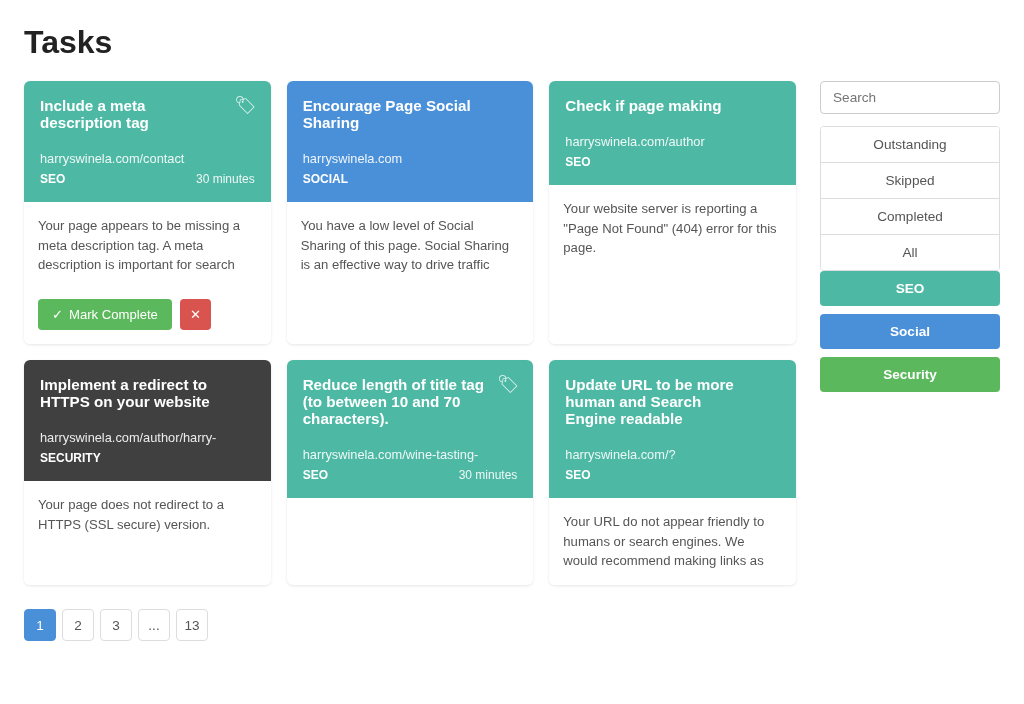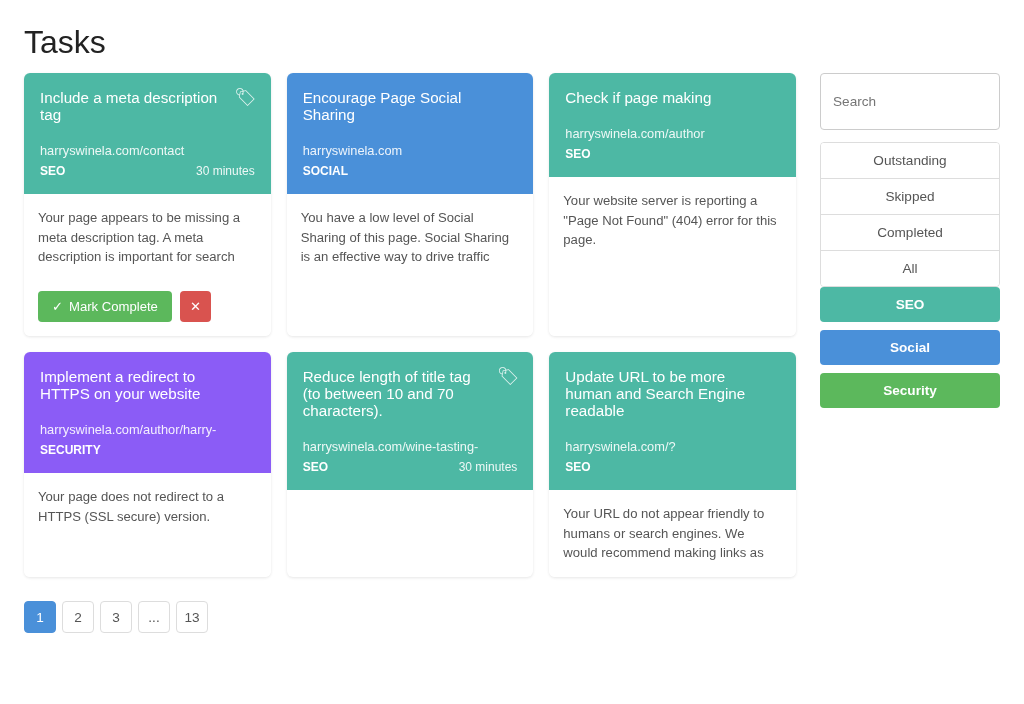--- a/index.html
+++ b/index.html
@@ -1,51 +1,51 @@
 <!DOCTYPE html>
 <html><head>
   <meta charset="utf-8">
   <style>
     * { box-sizing: border-box; margin: 0; padding: 0; }
     body { font-family: -apple-system, BlinkMacSystemFont, 'Segoe UI', Arial, sans-serif; background: #fff; color: #333; padding: 24px; }
 
-    h1 { font-size: 2rem; font-weight: 400; margin-bottom: 12px; color: #222; }
+    h1 { font-size: 2rem; font-weight: 700; margin-bottom: 20px; color: #222; }
 
     .layout { display: flex; gap: 24px; }
 
     .main { flex: 1; }
 
     .cards-grid { display: grid; grid-template-columns: repeat(3, 1fr); gap: 16px; margin-bottom: 24px; }
 
     .card { border-radius: 6px; overflow: hidden; box-shadow: 0 1px 3px rgba(0,0,0,0.1); display: flex; flex-direction: column; }
 
     .card-header { padding: 16px; position: relative; }
     .card-header.teal { background: #4db8a4; }
     .card-header.blue { background: #4a90d9; }
-    .card-header.green { background: #8b5cf6; }
+    .card-header.green { background: #404040; }
 
-    .card-header .title { color: #fff; font-size: 0.95rem; font-weight: 400; margin-bottom: 20px; padding-right: 28px; }
+    .card-header .title { color: #fff; font-size: 0.95rem; font-weight: 700; margin-bottom: 20px; padding-right: 28px; }
     .card-header .url { color: rgba(255,255,255,0.9); font-size: 0.8rem; margin-bottom: 6px; }
     .card-header .meta { display: flex; justify-content: space-between; align-items: center; }
     .card-header .category { color: #fff; font-size: 0.75rem; font-weight: 700; }
     .card-header .time { color: rgba(255,255,255,0.9); font-size: 0.75rem; }
 
     .tag-icon { position: absolute; top: 14px; right: 14px; color: rgba(255,255,255,0.85); font-size: 1.1rem; }
 
     .card-body { background: #fff; padding: 14px; flex: 1; }
     .card-body p { font-size: 0.82rem; color: #555; line-height: 1.5; }
 
     .card-actions { background: #fff; padding: 10px 14px 14px; display: flex; gap: 8px; align-items: center; }
 
     .btn-complete { background: #5cb85c; color: #fff; border: none; border-radius: 4px; padding: 8px 14px; font-size: 0.82rem; cursor: pointer; display: flex; align-items: center; gap: 6px; }
     .btn-dismiss { background: #d9534f; color: #fff; border: none; border-radius: 4px; padding: 8px 10px; font-size: 0.82rem; cursor: pointer; }
 
     .sidebar { width: 180px; flex-shrink: 0; }
 
-    .search-input { width: 100%; border: 1px solid #ccc; border-radius: 4px; padding: 20px 12px; font-size: 0.85rem; color: #999; outline: none; margin-bottom: 12px; }
+    .search-input { width: 100%; border: 1px solid #ccc; border-radius: 4px; padding: 8px 12px; font-size: 0.85rem; color: #999; outline: none; margin-bottom: 12px; }
 
     .filter-group { border: 1px solid #ddd; border-radius: 4px; overflow: hidden; }
     .filter-item { padding: 10px 14px; font-size: 0.85rem; color: #555; cursor: pointer; text-align: center; border-bottom: 1px solid #ddd; background: #fff; }
     .filter-item:last-child { border-bottom: none; text-align: center; }
 
     .category-btn { width: 100%; border: none; border-radius: 4px; padding: 10px 14px; font-size: 0.85rem; font-weight: 600; color: #fff; cursor: pointer; margin-bottom: 8px; text-align: center; }
     .category-btn.seo { background: #4db8a4; }
     .category-btn.social { background: #4a90d9; }
     .category-btn.security { background: #5cb85c; }
 

